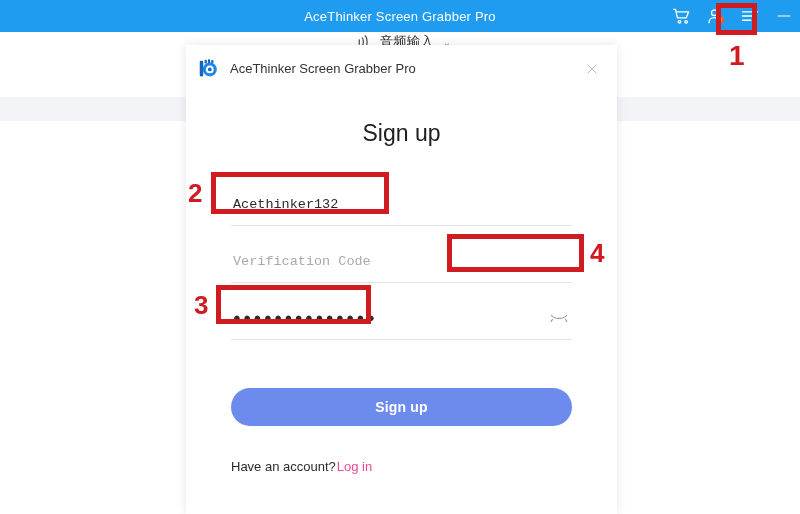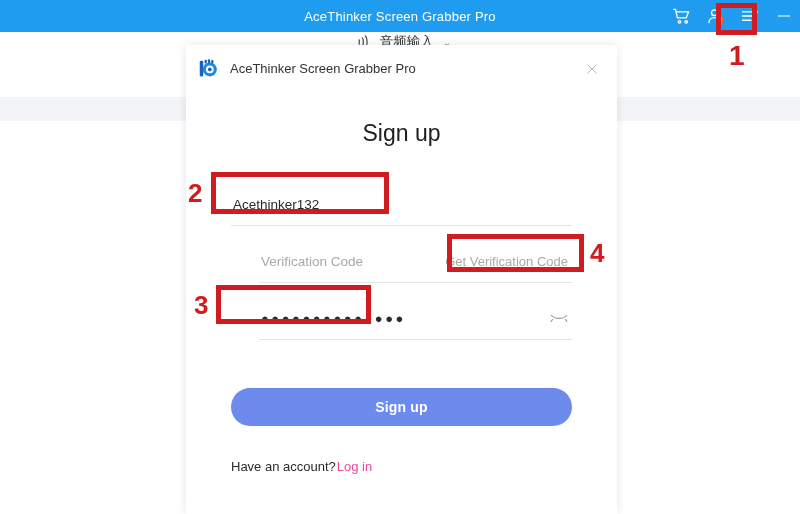--- a/index.html
+++ b/index.html
@@ -151,27 +151,27 @@
     margin: 0 45px;
     padding-top: 36px;
   }
   .field {
     position: relative;
     height: 42px;
     border-bottom: 1px solid #e2e2e2;
     display: flex;
     align-items: center;
   }
-  .field + .field { margin-top: 14px; margin-left: 28px; }
+  .field + .field { margin-top: 14px; }
 
   .field-input {
     border: 0;
     outline: 0;
     background: transparent;
-    font-family: Liberation Sans, sans-serif;
+    font-family: Liberation Mono, monospace;
     font-size: 13.5px;
     color: #2b2b2b;
     width: 100%;
     padding: 0 2px;
     box-sizing: border-box;
   }
   .field-input::placeholder { color: #a9a9a9; }
 
   #field-verification { display: flex; }
   #verification-input { flex: 1 1 auto; }
@@ -351,21 +351,20 @@
   <div id="dialog-heading">Sign up</div>
 
   <div id="signup-form">
 
     <div class="field">
       <input class="field-input" id="username-input" type="text" value="Acethinker132" style="">
     </div>
 
     <div class="field" id="field-verification">
       <input class="field-input" id="verification-input" type="text" placeholder="Verification Code" style="">
-      <span id="get-code-link">Get Verification Code</span>
     </div>
 
     <div class="field" id="password-row">
       <input class="field-input" id="password-input" type="text" value="●●●●●●●●●●●●●●" style="">
       <span id="toggle-password">
         <svg width="20" height="14" viewBox="0 0 24 16" fill="none" stroke="currentColor" stroke-width="1.5" stroke-linecap="round">
           <path d="M3 5c3.4 4.6 14.6 4.6 18 0"></path>
           <path d="M4.2 9.8L2.6 12"></path>
           <path d="M19.8 9.8l1.6 2.2"></path>
         </svg>

